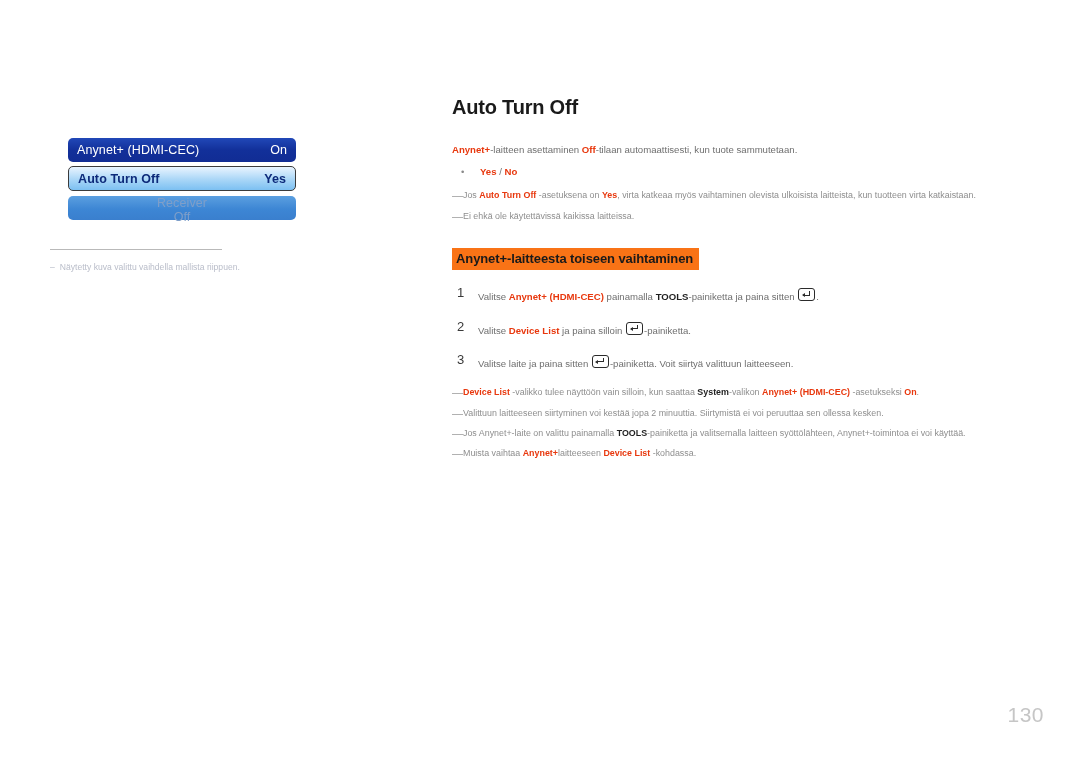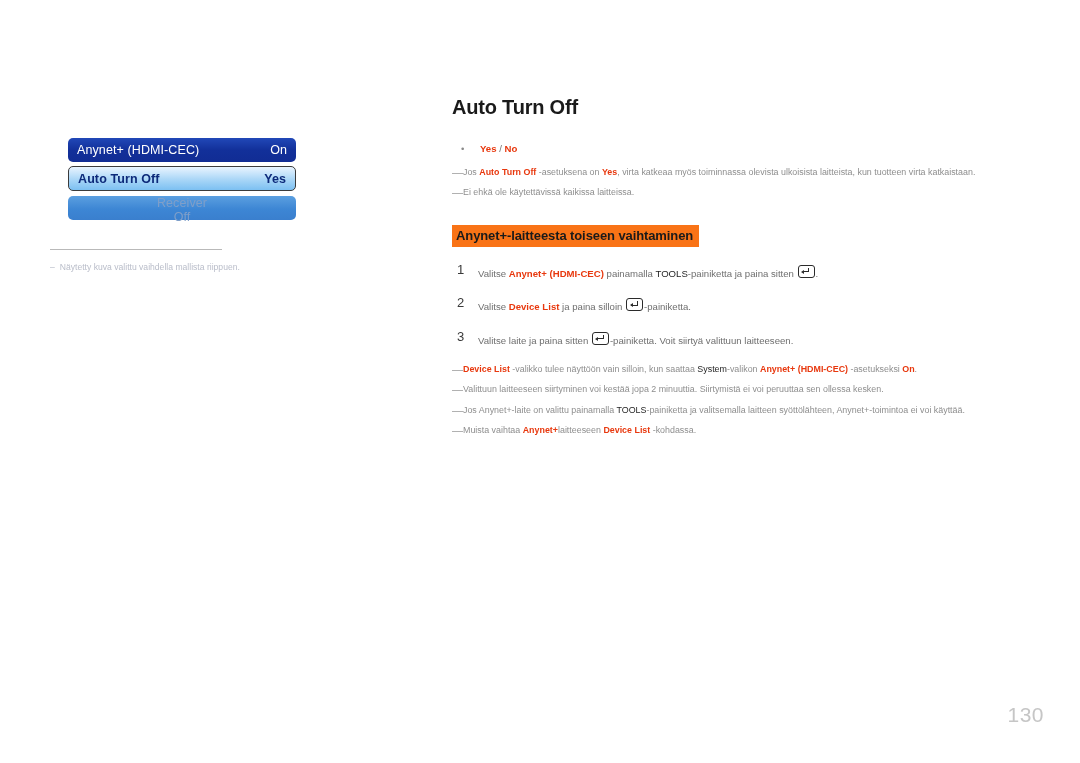--- a/index.html
+++ b/index.html
@@ -164,21 +164,21 @@
     font-size: 9.6px;
     color: #6f6f6f;
     line-height: 1.5;
     margin: -6px 0 14px 26px;
   }
 
   #notes-block { margin-top: 4px; }
 
   
   .hl      { color: #e8380e; font-weight: bold; }
-  .hl-b    { color: #1f1f1f; font-weight: normal; }
+  .hl-b    { color: #1f1f1f; font-weight: bold; }
   .plain   { color: inherit; font-weight: normal; }
 
   
   .enter-key {
     display: inline-block;
     width: 15px;
     height: 11px;
     border: 1.3px solid #2b2b2b;
     border-radius: 3px;
     position: relative;
@@ -241,30 +241,31 @@
   <div id="osd-caption">
     <span class="dashmark">–</span>
     <span>Näytetty kuva valittu vaihdella mallista riippuen.</span>
   </div>
 </div>
 
 <div id="content">
 
   <h1 id="page-title">Auto Turn Off</h1>
 
+  <div class="intro-line" id="intro-line"><span class="hl">Anynet+</span><span class="plain">-laitteen asettaminen </span><span class="hl">Off</span><span class="plain">-tilaan automaattisesti, kun tuote sammutetaan.</span></div>
 
   <div class="bullet-line">
     <span class="dot">•</span>
     <span id="bullet-parts"><span class="hl">Yes</span><span class="plain"> / </span><span class="hl">No</span></span>
   </div>
 
   <div id="intro-notes">
       <div class="note">
         <span class="dashmark">—</span>
-        <span class="note-text"><span class="plain">Jos </span><span class="hl">Auto Turn Off</span><span class="plain"> -asetuksena on </span><span class="hl">Yes</span><span class="plain">, virta katkeaa myös toiminnassa olevista ulkoisista laitteista, kun tuotteen virta katkaistaan.</span></span>
+        <span class="note-text"><span class="plain">Jos </span><span class="hl">Auto Turn Off</span><span class="plain"> -asetuksena on </span><span class="hl">Yes</span><span class="plain">, virta katkeaa myös vaihtaminen olevista ulkoisista laitteista, kun tuotteen virta katkaistaan.</span></span>
       </div>
       <div class="note">
         <span class="dashmark">—</span>
         <span class="note-text"><span class="plain">Ei ehkä ole käytettävissä kaikissa laitteissa.</span></span>
       </div>
     </div>
 
   <div id="section-heading">Anynet+-laitteesta toiseen vaihtaminen</div>
 
   <div id="steps">

